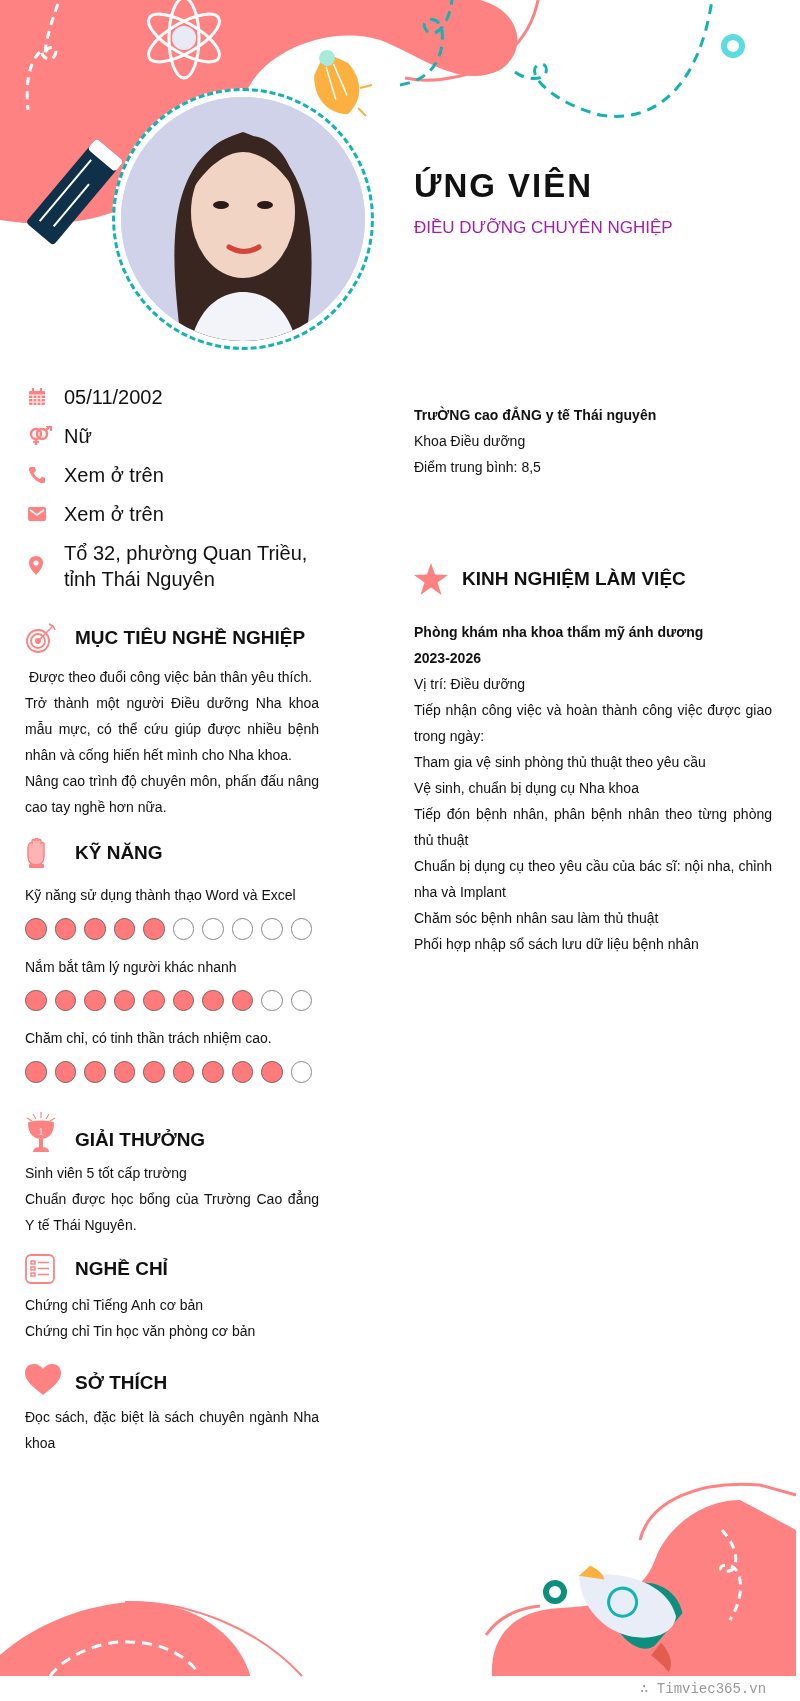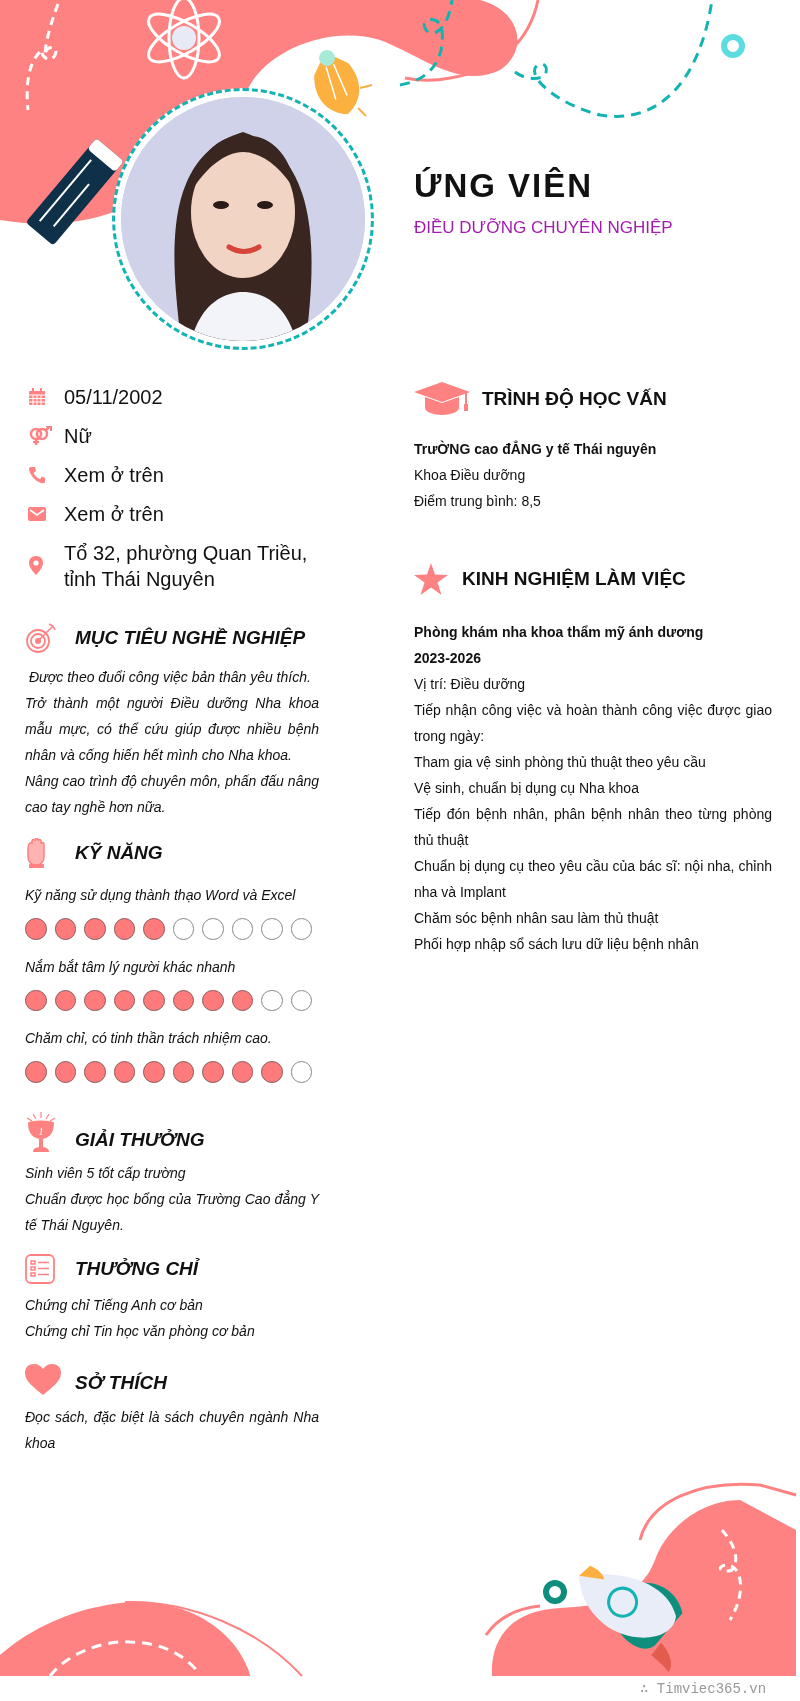--- a/index.html
+++ b/index.html
@@ -17,21 +17,21 @@
 
   .info { position: absolute; left: 28px; top: 384px; width: 310px; }
   .info-row { display: flex; align-items: center; margin-bottom: 13px; font-size: 20px; line-height: 26px; }
   .info-row .ic { width: 36px; height: 26px; display: flex; align-items: center; justify-content: flex-start; flex-shrink: 0; }
   .info-row .tx { width: 250px; }
 
   .sec-head { display: flex; align-items: center; }
   .sec-head .ic { width: 50px; display:flex; align-items:center; }
   .sec-head h2 { font-size: 19px; font-weight: bold; color: #111; }
 
-  .left { position: absolute; left: 25px; width: 294px; font-size: 14px; line-height: 26px; font-style: italic; }
+  .left { position: absolute; left: 25px; width: 294px; font-size: 14px; line-height: 26px; }
   .just { text-align: justify; }
 
   .skill-label { font-size: 14px; line-height: 26px; }
   .dots { display: flex; gap: 8px; margin: 10px 0 14px 0; }
   .dot { width: 21.5px; height: 21.5px; border-radius: 50%; border: 1.5px solid #888; background: #fff; }
   .dot.on { background: #ff7b7b; border-color: #8a5a5a; }
 
   .right { position: absolute; left: 414px; width: 358px; font-size: 14px; line-height: 26px; }
   .bold { font-weight: bold; }
 
@@ -281,21 +281,21 @@
             <g stroke="#ff8282" stroke-width="1.5" fill="none">
               <rect x="6" y="7" width="4" height="3"></rect>
               <rect x="6" y="13" width="4" height="3"></rect>
               <rect x="6" y="19" width="4" height="3"></rect>
               <line x1="13" y1="8.5" x2="24" y2="8.5"></line>
               <line x1="13" y1="14.5" x2="24" y2="14.5"></line>
               <line x1="13" y1="20.5" x2="24" y2="20.5"></line>
             </g>
           </svg>
       </span>
-      <h2>THƯỞNG CHỈ</h2>
+      <h2>NGHỀ CHỈ</h2>
     </div>
     <div style="margin-top:8px;">
       <div>Chứng chỉ Tiếng Anh cơ bản</div>
       <div>Chứng chỉ Tin học văn phòng cơ bản</div>
     </div>
   </div>
 
   <div class="left" style="top:1364px;">
     <div class="sec-head">
       <span class="ic">
@@ -304,31 +304,20 @@
           </svg>
       </span>
       <h2 style="margin-top:6px;">SỞ THÍCH</h2>
     </div>
     <div style="margin-top:8px;" class="just">
       <div>Đọc sách, đặc biệt là sách chuyên ngành Nha khoa</div>
     </div>
   </div>
 
   <div class="right" style="top:382px;">
-    <div class="sec-head">
-      <span class="ic" style="width:68px;">
-        <svg width="56" height="34" viewBox="0 0 56 34">
-            <path d="M0,10 L28,0 L56,10 L28,20 Z" fill="#ff8282"></path>
-            <path d="M11,15 L11,26 C11,30 20,33 28,33 C36,33 45,30 45,26 L45,15 L28,21 Z" fill="#ff8282"></path>
-            <line x1="52" y1="11" x2="52" y2="24" stroke="#ff8282" stroke-width="2"></line>
-            <rect x="50" y="22" width="4" height="7" fill="#ff8282"></rect>
-          </svg>
-      </span>
-      <h2>TRÌNH ĐỘ HỌC VẤN</h2>
-    </div>
     <div style="margin-top:20px;">
       <div class="bold">TrưỜNG cao đẲNG y tế Thái nguyên</div>
       <div>Khoa Điều dưỡng</div>
       <div>Điểm trung bình: 8,5</div>
     </div>
   </div>
 
   <div class="right" style="top:563px;">
     <div class="sec-head">
       <span class="ic" style="width:48px;">

